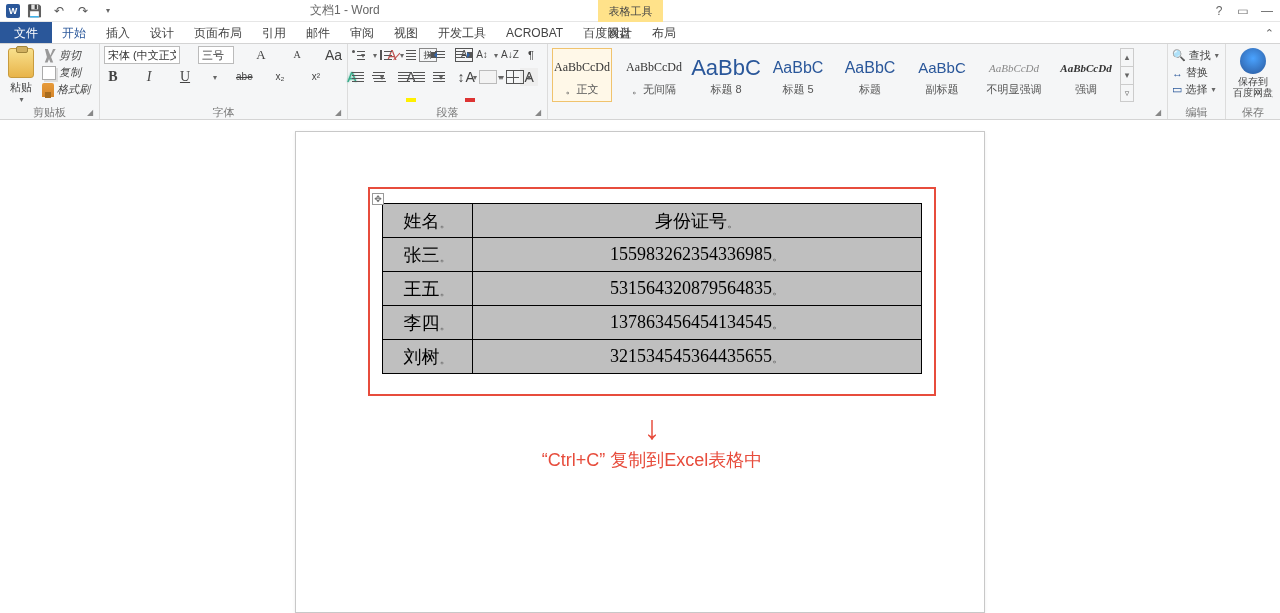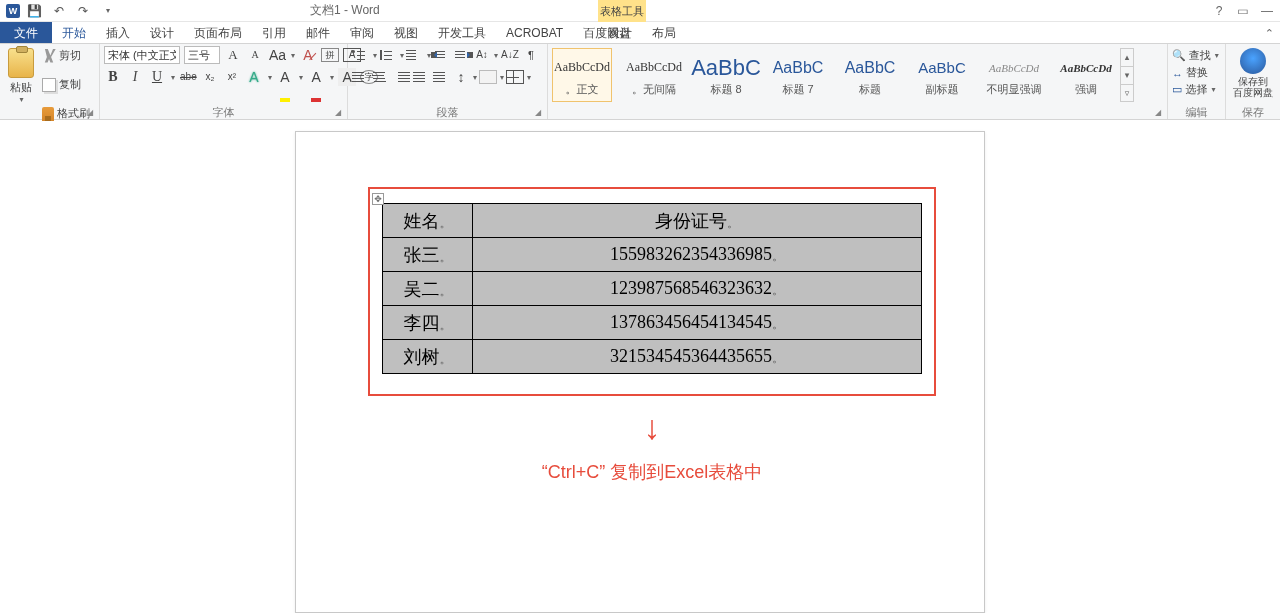--- a/index.html
+++ b/index.html
@@ -50,21 +50,21 @@
     position: absolute;
     left: 310px;
     font-size: 12px;
     color: #666;
   }
   .context-tab-label {
     position: absolute;
     left: 598px;
     top: 0;
     height: 22px;
-    width: 48px;
+    width: 65px;
     background: #ffe28a;
     color: #444;
     font-size: 11px;
     text-align: center;
     line-height: 22px;
   }
   .title-right {
     position: absolute;
     right: 6px;
     display: flex;
@@ -163,31 +163,31 @@
     border: 1px solid #c89b3d;
     border-radius: 3px;
     position: relative;
   }
   .clip-paste-icon::before {
     content: "";
     position: absolute; top:-3px; left:7px;
     width:10px; height:5px; background:#d0b060; border:1px solid #a0843a; border-radius:2px;
   }
   .clip-paste-label { font-size:11px; color:#444; margin-top:2px; }
-  .clip-side { display:flex; flex-direction:column; gap:14px; margin-top:2px; }
+  .clip-side { display:flex; flex-direction:column; gap:2px; margin-top:2px;font-style:italic; }
   .clip-side-row { display:flex; align-items:center; gap:3px; font-size:11px; color:#444; }
   .mini-icon { width:14px; height:14px; display:inline-block; }
   .icon-cut { background: linear-gradient(#999,#999); clip-path: polygon(20% 0,40% 0,60% 50%,80% 0,100% 0,65% 60%,80% 100%,60% 100%,50% 75%,40% 100%,20% 100%,35% 60%); }
   .icon-copy { background:#fff; border:1px solid #aaa; box-shadow: 2px 2px 0 #ddd; }
   .icon-brush { width:12px;height:14px;background:linear-gradient(#e79b3a,#d5862a);border-radius:2px 2px 0 0; position:relative;}
   .icon-brush::after{content:"";position:absolute;left:3px;top:9px;width:6px;height:6px;background:#a86c1e;}
 
   
   .font-col { display:flex; flex-direction:column; gap:4px; }
-  .font-row { display:flex; align-items:center; gap:4px; }
+  .font-row { display:flex; align-items:center; gap:18px; }
   .font-input {
     height:18px; background:#fff; border:1px solid #bbb; font-size:11px; padding:0 3px; color:#333;
   }
   .font-name { width:76px; }
   .font-size { width:36px; }
   .rb-btn {
     min-width:18px; height:18px; line-height:18px; text-align:center; font-size:14px; color:#444;
     padding:0 1px;
   }
   .rb-btn.serif { font-family: "Times New Roman", serif; }
@@ -315,21 +315,21 @@
   .doc-table td:first-child{ width:90px;}
   .cell-mark {
     font-family: "Segoe UI", sans-serif;
     font-size:12px; color:#555;
   }
 
   .arrow-down {
     text-align:center; color:#e74c3c; font-size:34px; margin-top:14px; line-height:1;
   }
   .caption {
-    text-align:center; color:#e74c3c; font-size:18px; font-family:"Microsoft YaHei",sans-serif; margin-top:16px;
+    text-align:center; color:#e74c3c; font-size:18px; font-family:"Microsoft YaHei",sans-serif; margin-top:4px;
   }
 
   .table-wrap{position:relative;}
 </style>
 </head>
 <body>
 
 <div class="titlebar">
   <div class="qat">
     <div class="word-icon">W</div>
@@ -478,21 +478,21 @@
           <div class="style-item">
             <div class="style-prev " style="font-size: 12px;">AaBbCcDd</div>
             <div class="style-name">。无间隔</div>
           </div>
           <div class="style-item">
             <div class="style-prev blue" style="font-size: 22px;">AaBbC</div>
             <div class="style-name">标题 8</div>
           </div>
           <div class="style-item">
             <div class="style-prev blue" style="font-size: 16px;">AaBbC</div>
-            <div class="style-name">标题 7</div>
+            <div class="style-name">标题 5</div>
           </div>
           <div class="style-item">
             <div class="style-prev blue" style="font-size: 16px;">AaBbC</div>
             <div class="style-name">标题</div>
           </div>
           <div class="style-item">
             <div class="style-prev blue" style="font-size: 15px;">AaBbC</div>
             <div class="style-name">副标题</div>
           </div>
           <div class="style-item">
@@ -560,22 +560,22 @@
               <td><span>姓名</span><span class="cell-mark">。</span></td>
               <td><span>身份证号</span><span class="cell-mark">。</span></td>
             </tr>
             </tbody>
               <tbody id="tbody">
                 <tr>
                   <td><span>张三</span><span class="cell-mark">。</span></td>
                   <td><span>155983262354336985</span><span class="cell-mark">。</span></td>
                 </tr>
                 <tr>
-                  <td><span>吴二</span><span class="cell-mark">。</span></td>
-                  <td><span>123987568546323632</span><span class="cell-mark">。</span></td>
+                  <td><span>王五</span><span class="cell-mark">。</span></td>
+                  <td><span>531564320879564835</span><span class="cell-mark">。</span></td>
                 </tr>
                 <tr>
                   <td><span>李四</span><span class="cell-mark">。</span></td>
                   <td><span>137863456454134545</span><span class="cell-mark">。</span></td>
                 </tr>
                 <tr>
                   <td><span>刘树</span><span class="cell-mark">。</span></td>
                   <td><span>321534545364435655</span><span class="cell-mark">。</span></td>
                 </tr>
               </tbody>

